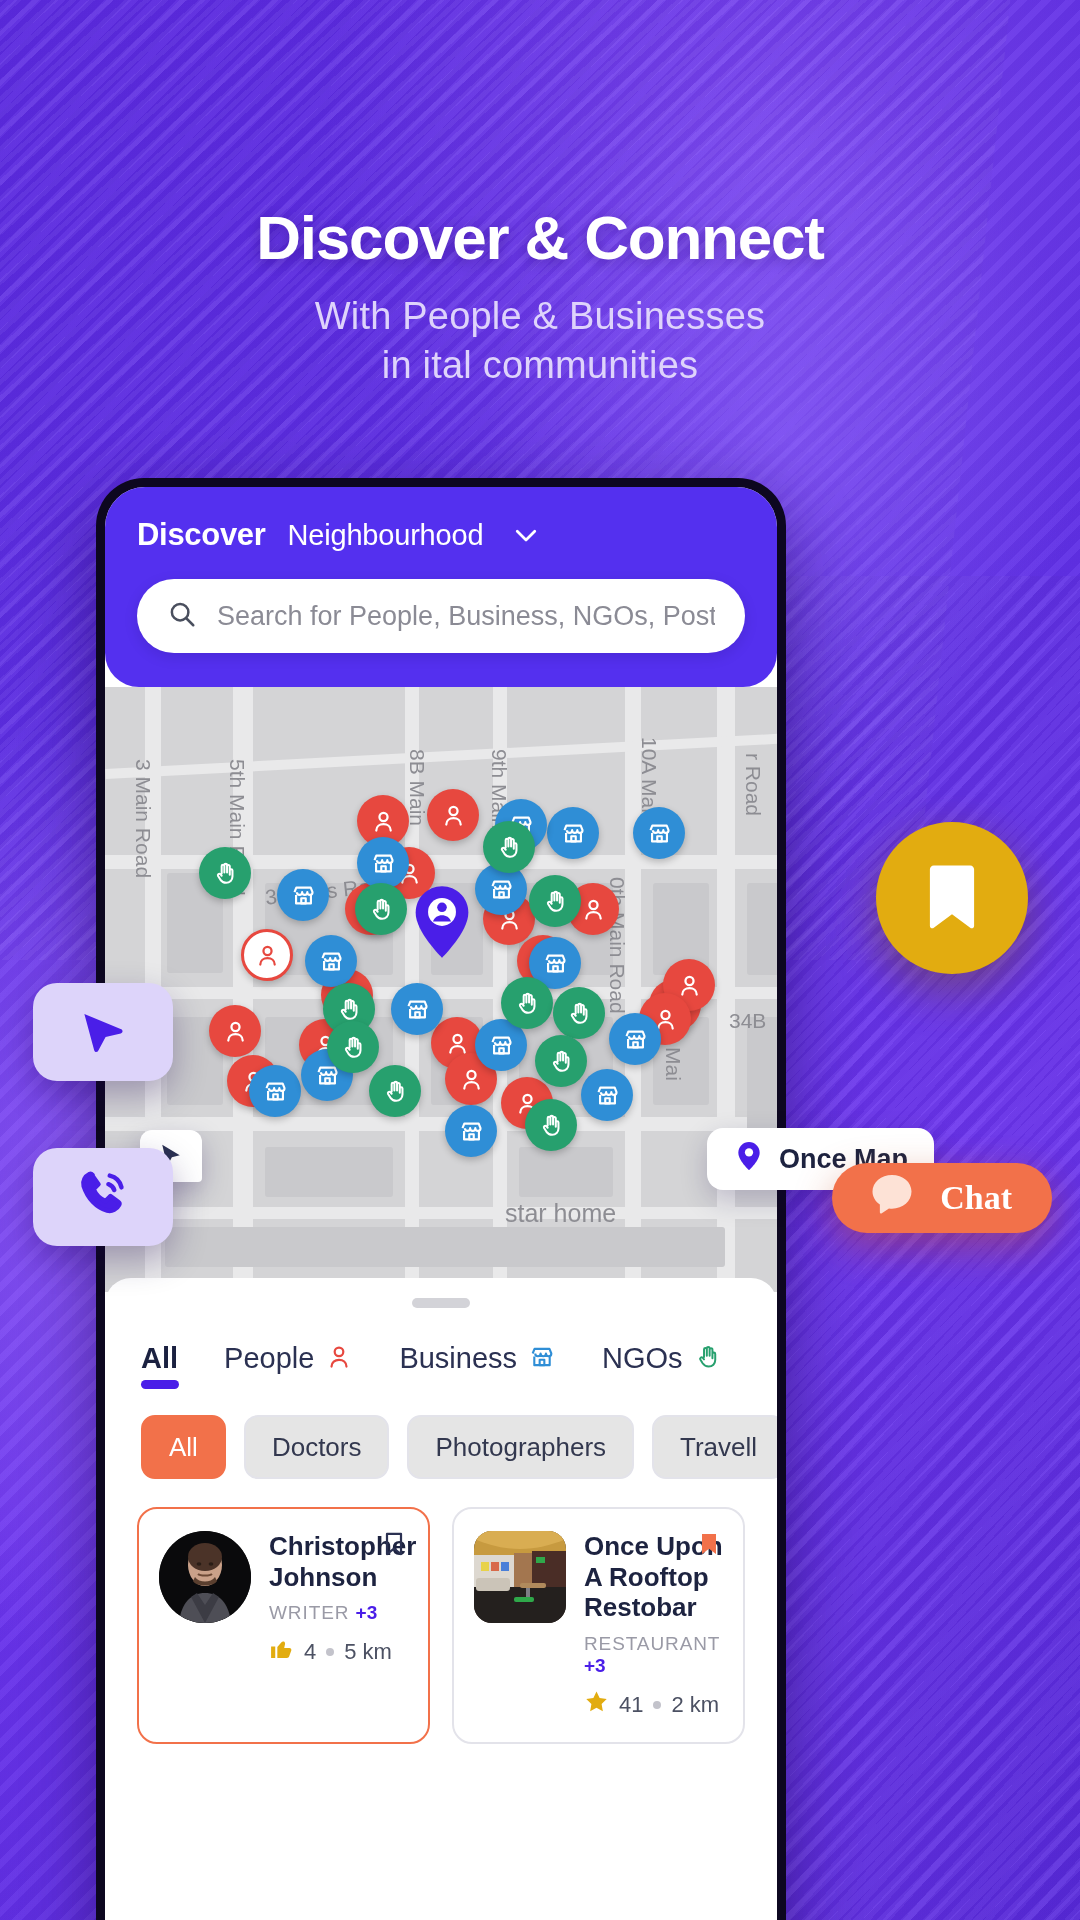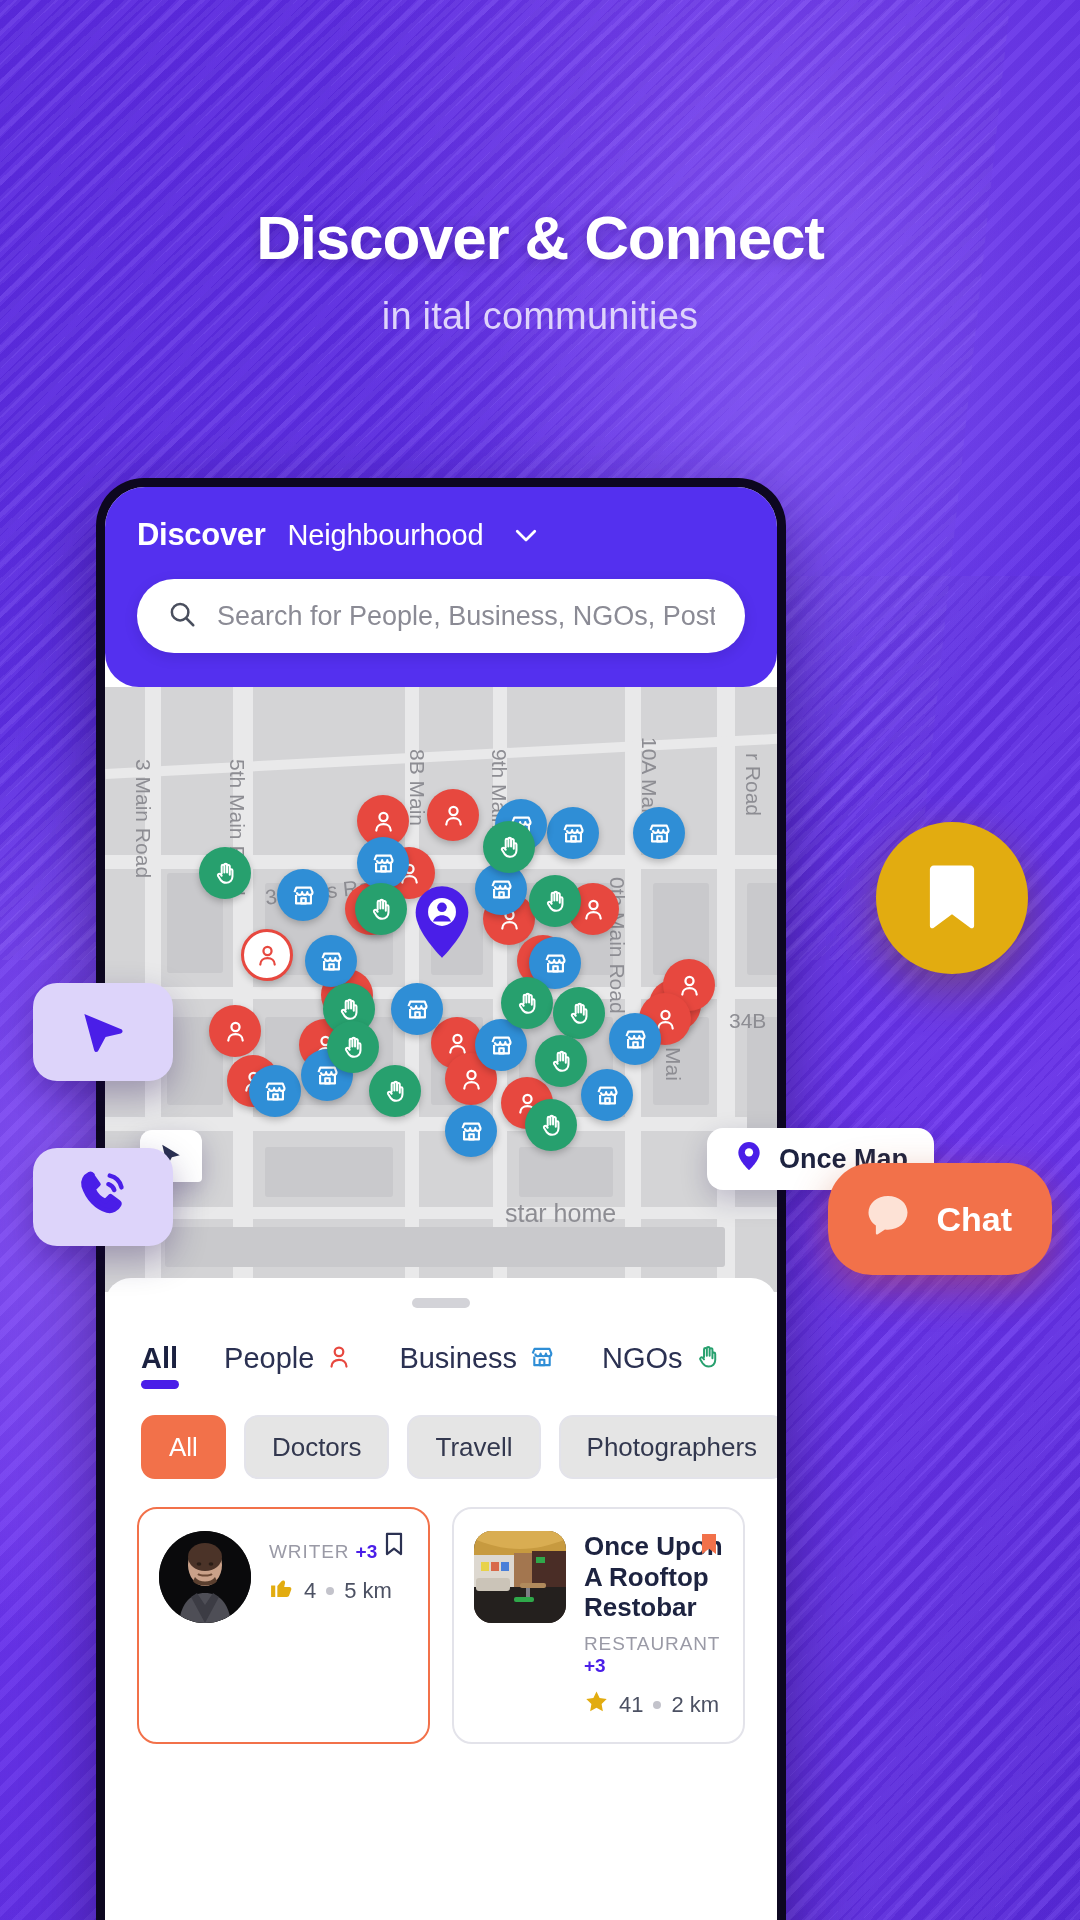--- a/index.html
+++ b/index.html
@@ -268,40 +268,42 @@
     height: 62px; display: flex; align-items: center; gap: 14px;
     padding: 0 26px;
     box-shadow: 0 10px 28px rgba(20,0,70,.20);
     z-index: 20;
   }
   .viewmap span { font-size: 27px; font-weight: bold; color: #1d2340; white-space: nowrap; }
 
   .chatbtn {
     position: absolute; right: 28px; top: 1163px;
     background: #f2714a; border-radius: 44px;
-    height: 112px; display: flex; align-items: center; gap: 22px;
+    height: 70px; display: flex; align-items: center; gap: 22px;
     padding: 0 40px 0 34px;
     box-shadow: 0 14px 38px rgba(190,70,30,.42);
     z-index: 22;
+    font-family: Liberation Serif, serif;
   }
   .chatbtn span { font-size: 34px; font-weight: bold; color: #fff; }
 </style>
 </head>
 <body>
 
 <div class="bg">
   <div class="bg-stripes-a"></div>
   <div class="bg-stripes-b"></div>
   <div class="bg-stripes-c"></div>
   <div class="bg-glow"></div>
 </div>
 
 <div class="hero">
   <h1>Discover &amp; Connect</h1>
   <div class="sub">
+    <div>With People &amp; Businesses</div>
     <div>in ital communities</div>
   </div>
 </div>
 
 <div class="phone">
   <div class="screen">
 
     <div class="app-header">
       <div class="hdr-row">
         <div class="hdr-title">Discover</div>
@@ -681,22 +683,22 @@
             <svg viewBox="0 0 24 24" fill="none" stroke="#27a06e" stroke-width="1.7" stroke-linecap="round" stroke-linejoin="round">
                 <path d="M8.6 12V5.4a1.2 1.2 0 0 1 2.4 0V11M11 11V4.6a1.2 1.2 0 0 1 2.4 0V11M13.4 11V5.6a1.2 1.2 0 0 1 2.4 0V13M15.8 9.4a1.2 1.2 0 0 1 2.4 0v5.2c0 3.2-2.4 5.6-5.6 5.6-2.6 0-4-1-5.2-2.8l-2-3.2a1.3 1.3 0 0 1 2-1.6l1.2 1.4"></path>
               </svg>
           </span>
         </div>
       </div>
 
       <div class="chips">
         <div class="chip active">All</div>
         <div class="chip">Doctors</div>
+        <div class="chip">Photographers</div>
         <div class="chip">Travell</div>
-        <div class="chip">Photographers</div>
 
       </div>
 
       <div class="cards">
 
         <div class="card sel">
           <div class="bm">
             <svg viewBox="0 0 24 24" width="28" height="30" fill="none" stroke="#2b3152" stroke-width="1.9" stroke-linejoin="round">
                 <path d="M6 3.4h12v17.2L12 16l-6 4.6z"></path>
               </svg>
@@ -709,20 +711,21 @@
                 <ellipse cx="46" cy="26" rx="17" ry="14" fill="#4b3328"></ellipse>
                 <ellipse cx="40" cy="33" rx="2.4" ry="1.7" fill="#2a1d16"></ellipse>
                 <ellipse cx="52" cy="33" rx="2.4" ry="1.7" fill="#2a1d16"></ellipse>
                 <path d="M39 43c2 2 12 2 14 0" stroke="#6d4a36" stroke-width="2" fill="none"></path>
                 <path d="M36 46c4 6 16 6 20 0l2 4c-3 6-21 6-24 0z" fill="#5a3f2f"></path>
                 <path d="M20 92c2-20 12-30 26-30s24 10 26 30z" fill="#4e4e56"></path>
                 <path d="M38 62l8 12 8-12 6 4-14 26-14-26z" fill="#3c3c44"></path>
               </svg>
             </div>
             <div class="cinfo">
+              <div class="cname">Christopher Johnson</div>
               <div class="crole">
                 <span>WRITER</span>
                 <b>+3</b>
               </div>
               <div class="cmeta">
                 <span>
                   <svg viewBox="0 0 24 24" width="25" height="25" fill="#e2ac10">
                       <path d="M2 10h4v11H2zM8 21h9.2c1 0 1.9-.6 2.2-1.5l2-5.6c.4-1.2-.5-2.5-1.8-2.5h-5l.8-3.8c.2-1-.3-2-1.3-2.3-.8-.3-1.7.1-2.1.8L8 10.5z"></path>
                     </svg>
                 </span>

